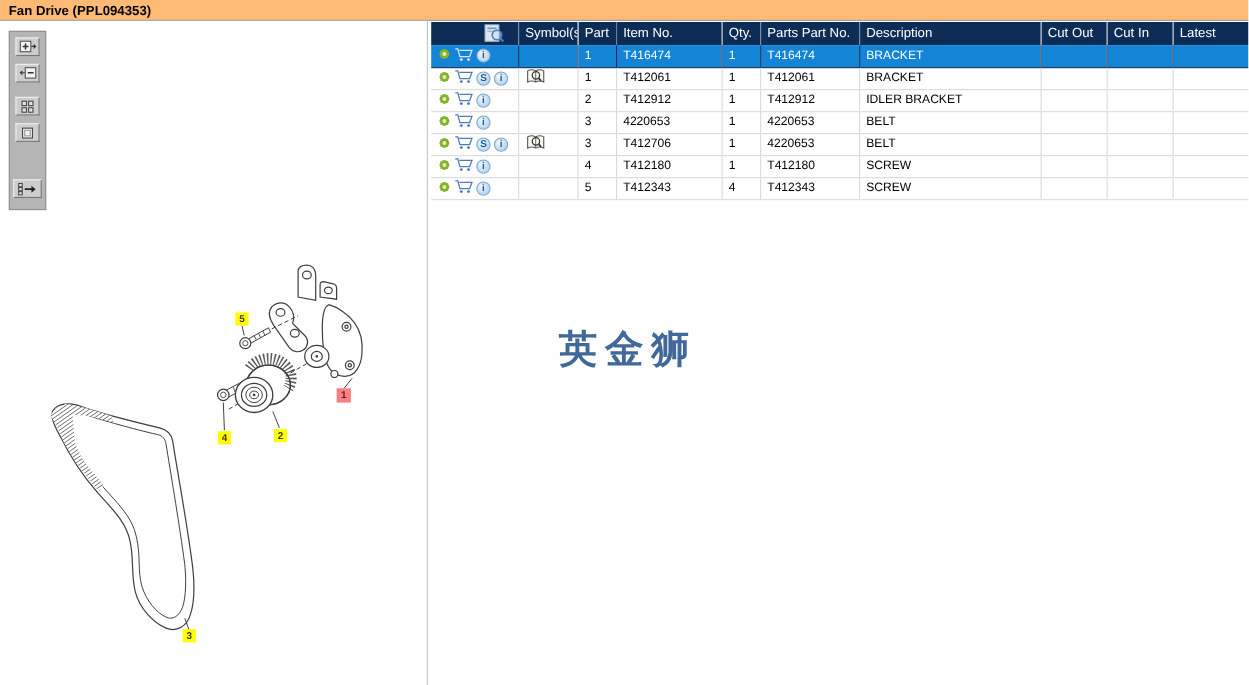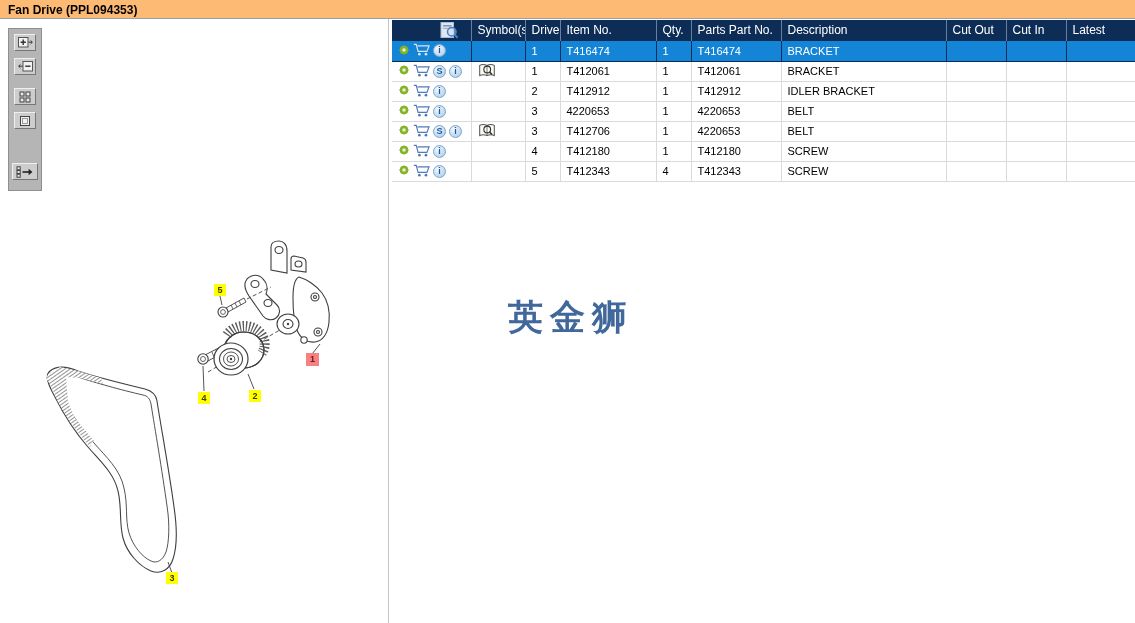--- a/index.html
+++ b/index.html
@@ -190,21 +190,21 @@
             <svg width="19" height="17" viewBox="0 0 19 17">
               <rect x="1" y="0.5" width="12.5" height="15" fill="#dde7f2" stroke="#a9bdd4"></rect>
               <rect x="3" y="3" width="8.5" height="1.5" fill="#7e96b5"></rect>
               <rect x="3" y="5.8" width="8.5" height="1.2" fill="#9fb2c9"></rect>
               <circle cx="11.8" cy="9.8" r="4.3" fill="rgba(200,222,244,0.55)" stroke="#4a7fc0" stroke-width="1.5"></circle>
               <line x1="14.8" y1="12.9" x2="17.6" y2="15.8" stroke="#4a7fc0" stroke-width="2"></line>
             </svg>
           </span>
       </th>
       <th>Symbol(s)</th>
-      <th>Drive</th>
+      <th>Part</th>
       <th>Item No.</th>
       <th>Qty.</th>
       <th>Parts Part No.</th>
       <th>Description</th>
       <th>Cut Out</th>
       <th>Cut In</th>
       <th>Latest</th>
     </tr>
   </thead>
   <tbody>

